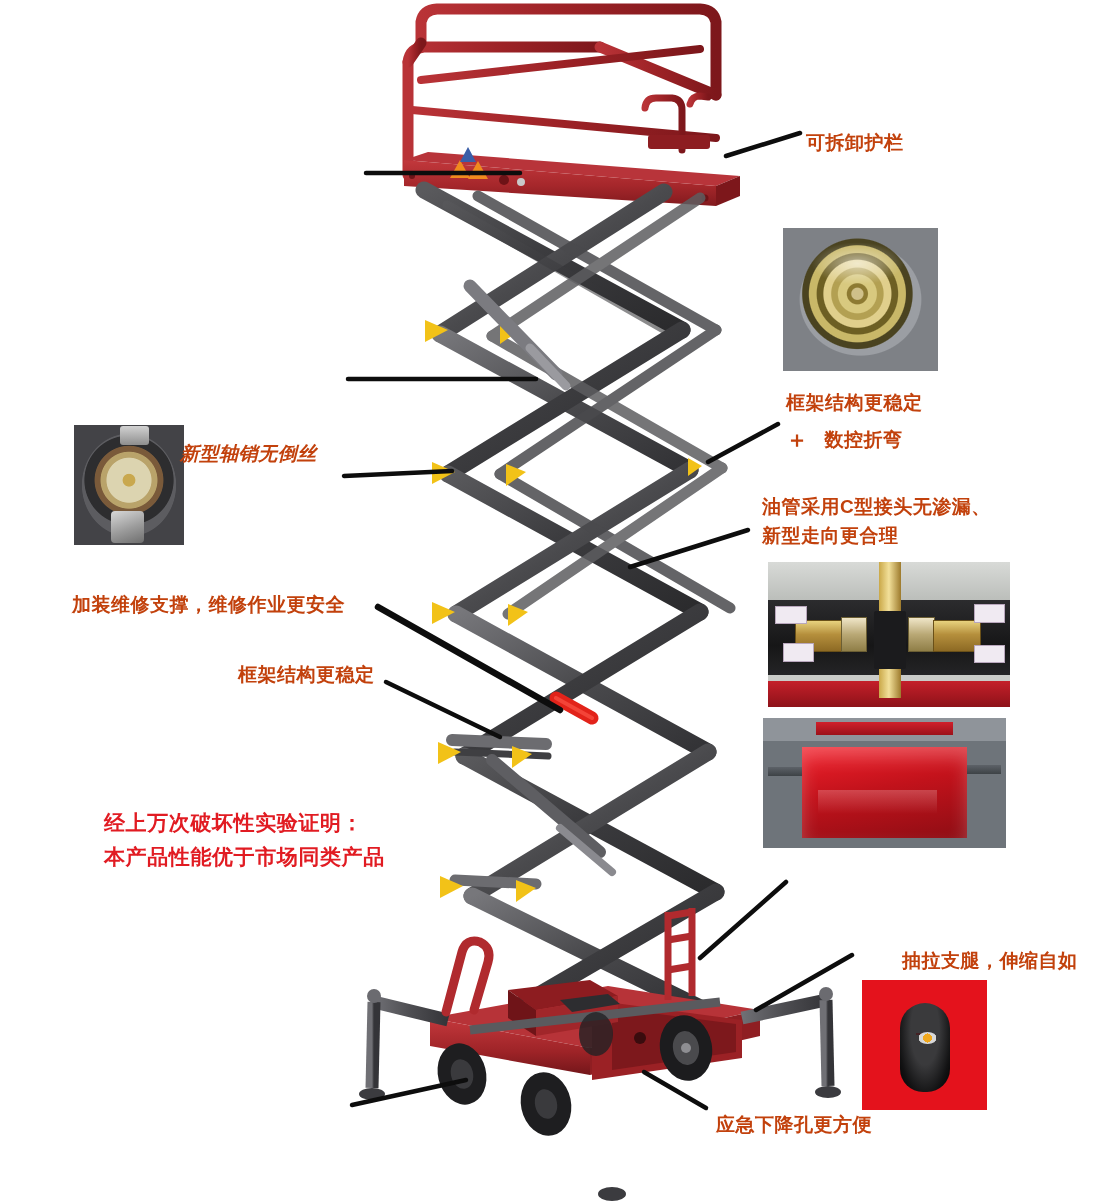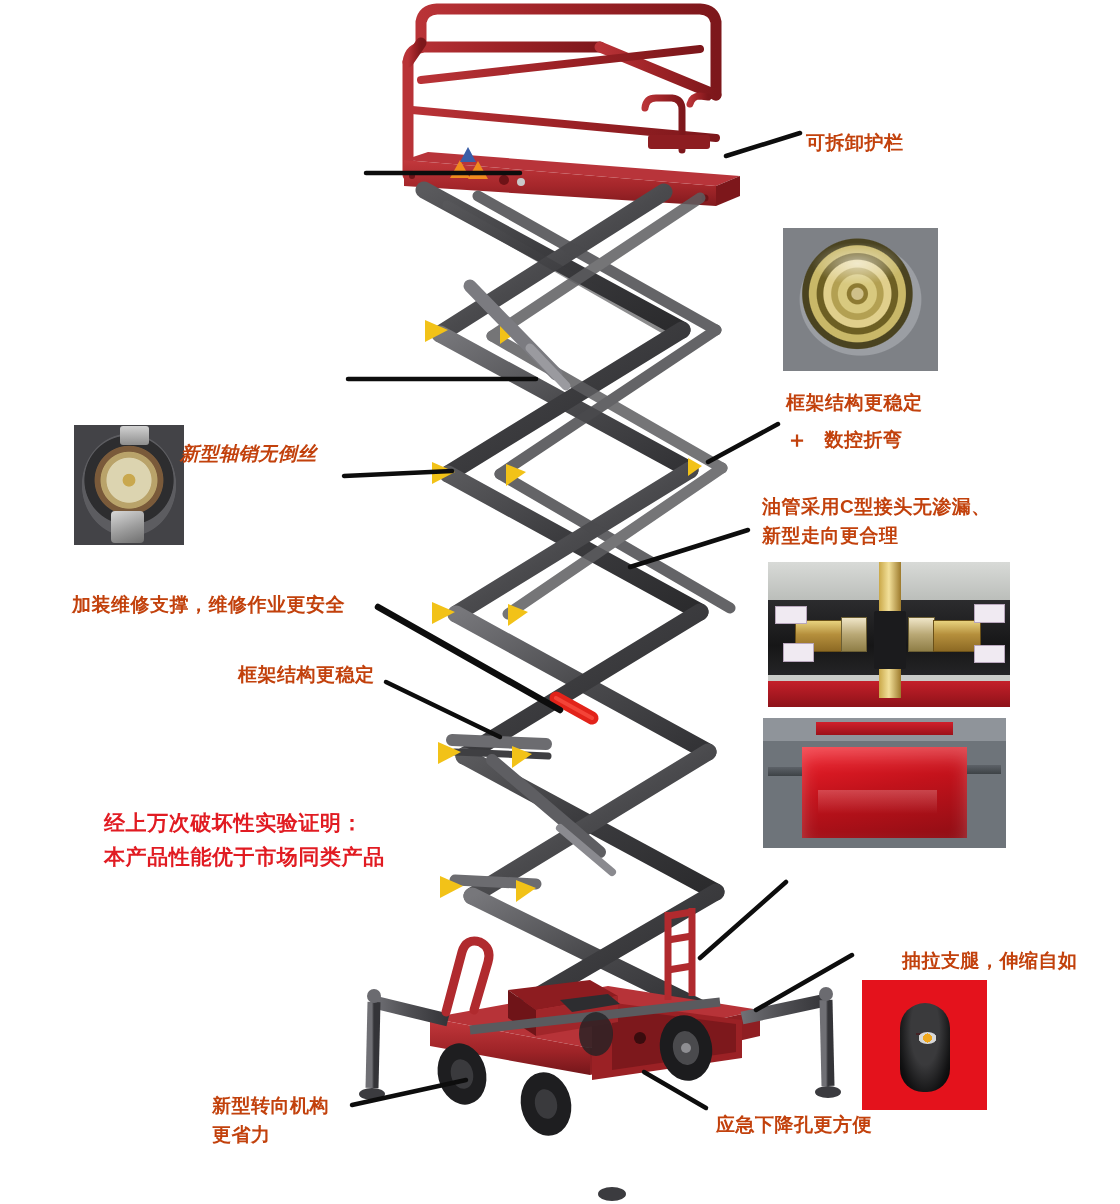--- a/index.html
+++ b/index.html
@@ -408,18 +408,16 @@
   <div class="callout c-19" style="left:72px; top:590px;">加装维修支撑，维修作业更安全</div>
 
   <div class="callout c-19" style="left:238px; top:662px;font-family:Liberation Mono, monospace;">框架结构更稳定</div>
 
   <div class="red-claim" style="left:104px; top:806px;">经上万次破坏性实验证明：
 本产品性能优于市场同类产品</div>
 
 
   <div class="callout c-19" style="left:862px; top:946px;margin-left:40px;">抽拉支腿，伸缩自如</div>
 
-  <div class="callout c-19" style="left:212px; top:1091px;">新型转向机构
-更省力</div>
 
   <div class="callout c-19" style="left:716px; top:1110px;">应急下降孔更方便</div>
 
 </div>
 
 </body></html>

